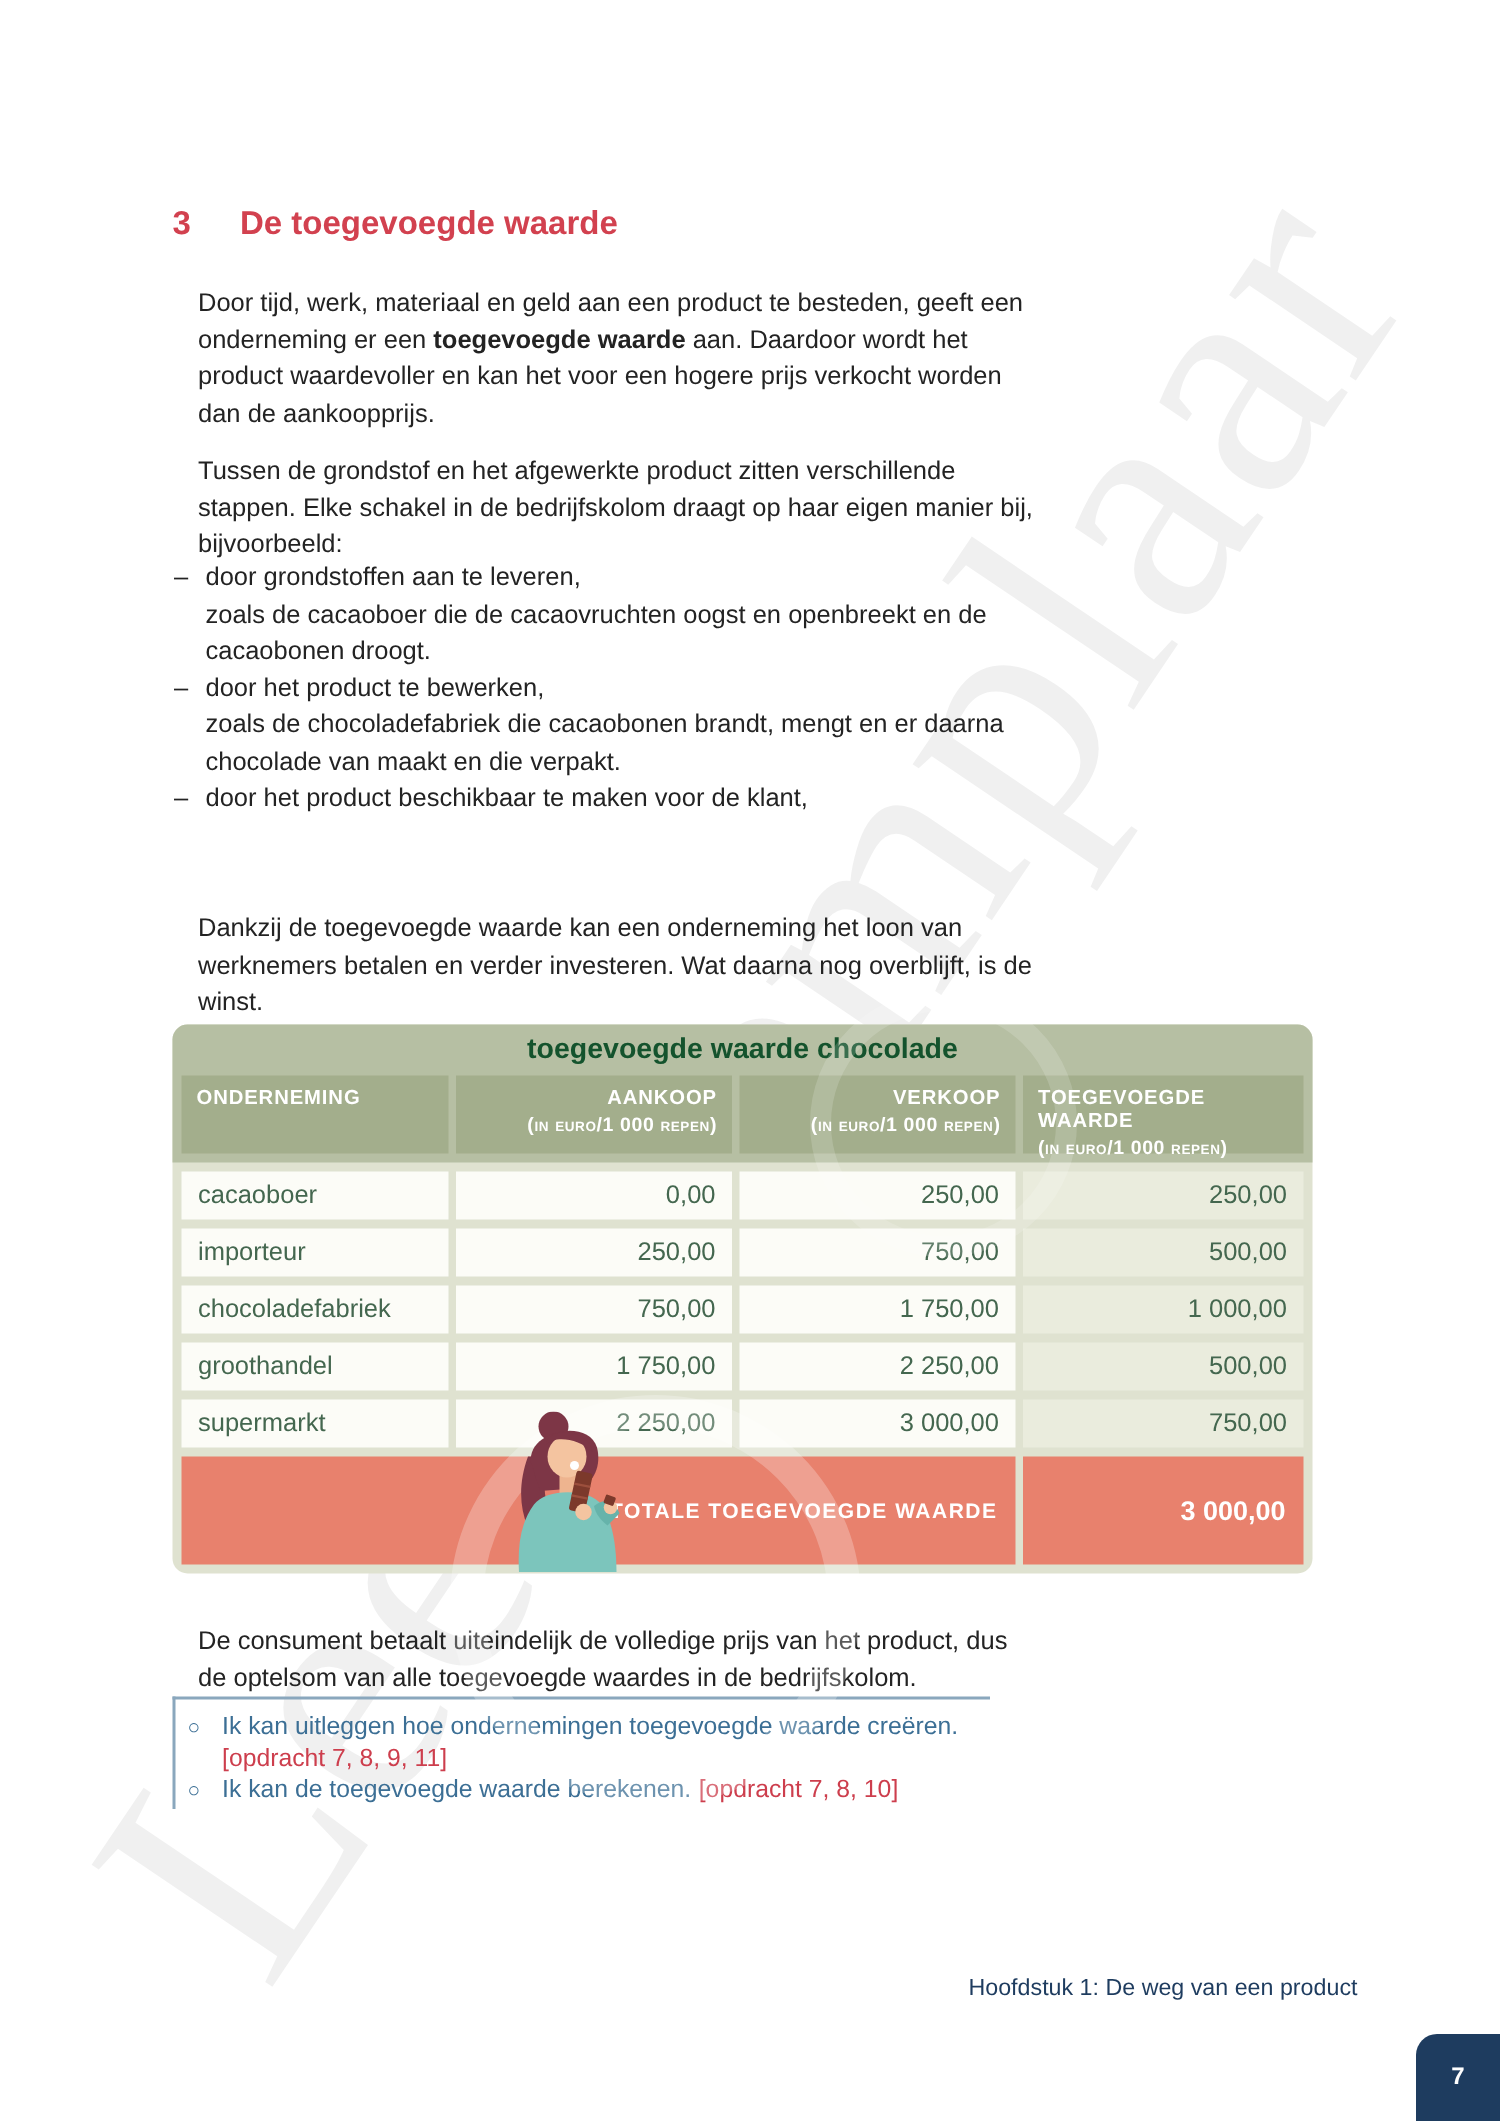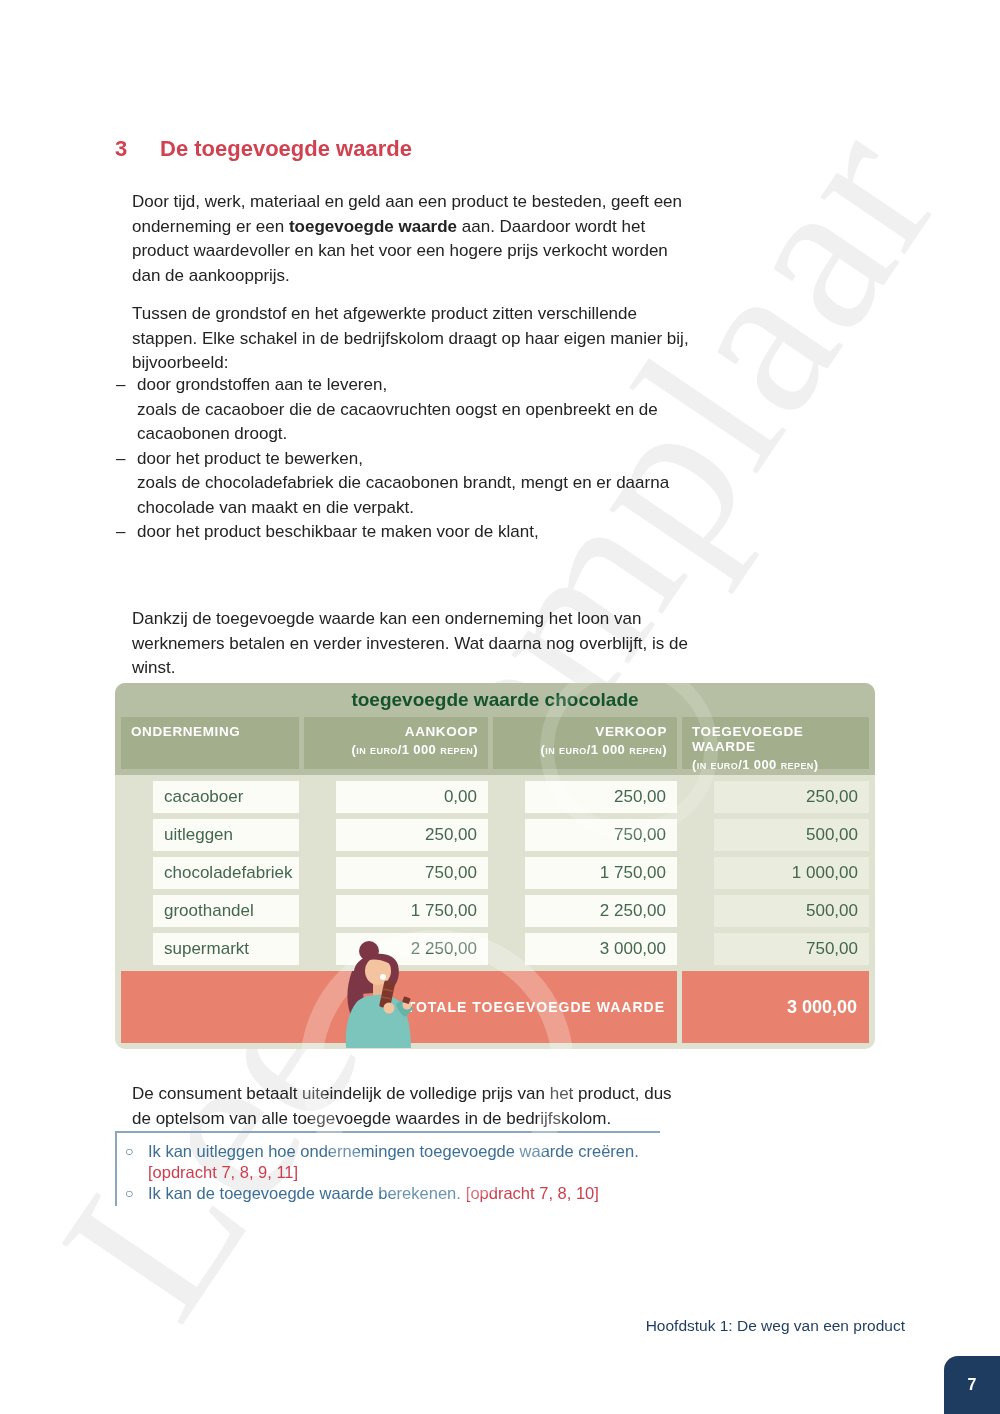--- a/index.html
+++ b/index.html
@@ -37,21 +37,21 @@
   .tbl-top{background:#b6bfa3;border-radius:10px 10px 0 0;padding:0 6px 6px;}
   .tbl-title{height:34px;line-height:34px;text-align:center;color:#14532d;font-weight:bold;font-size:19px;}
   .tbl-head{display:flex;gap:5px;}
   .th{background:#a3ae8c;color:#fff;height:52px;box-sizing:border-box;padding:7px 10px 12px;display:flex;flex-direction:column;}
   .th-label{font-size:13.5px;font-weight:bold;letter-spacing:.6px;}
   .th-sub{font-size:13px;font-weight:600;font-variant:small-caps;letter-spacing:.4px;margin-top:3px;}
   .th-c1{width:178px;}
   .th-c2,.th-c3{width:184px;align-items:flex-end;text-align:right;}
   .th-c4{flex:1;align-items:flex-start;text-align:left;}
   .tbl-body{padding:6px 6px 0;display:grid;grid-template-columns:178px 184px 184px 1fr;gap:6px 5px;}
-  .td{background:#fcfcf7;color:#44674f;font-size:17px;height:32px;box-sizing:border-box;display:flex;align-items:center;padding:0 11px;margin-left:32px;}
+  .td{background:#fcfcf7;color:#44674f;font-size:17px;height:32px;box-sizing:border-box;display:flex;align-items:center;padding:0 11px;}
   .td.num{justify-content:flex-end;}
   .td.tw{background:#eaecdd;}
   .tbl-foot{padding:6px;display:flex;gap:5px;}
   .foot-label{width:556px;box-sizing:border-box;background:#e8816d;height:72px;display:flex;align-items:center;justify-content:flex-end;
     color:#fff;font-weight:bold;font-size:14px;letter-spacing:1px;padding-right:12px;}
   .foot-value{flex:1;background:#e8816d;height:72px;display:flex;align-items:center;justify-content:flex-end;
     color:#fff;font-weight:bold;font-size:18px;padding-right:12px;}
   
   .deco-circle{position:absolute;border-radius:50%;pointer-events:none;z-index:2;}
   .c1{left:300px;top:930px;width:230px;height:230px;border:22px solid rgba(255,255,255,0.25);}
@@ -122,21 +122,21 @@
         <span class="th-sub">(in euro/1&nbsp;000 repen)</span>
       </div>
     </div>
   </div>
   <div class="tbl-body">
     <div class="td name">cacaoboer</div>
     <div class="td num">0,00</div>
     <div class="td num">250,00</div>
     <div class="td num tw">250,00</div>
 
-    <div class="td name">uitleggen</div>
+    <div class="td name">importeur</div>
     <div class="td num">250,00</div>
     <div class="td num">750,00</div>
     <div class="td num tw">500,00</div>
 
     <div class="td name">chocoladefabriek</div>
     <div class="td num">750,00</div>
     <div class="td num">1&nbsp;750,00</div>
     <div class="td num tw">1&nbsp;000,00</div>
 
     <div class="td name">groothandel</div>

